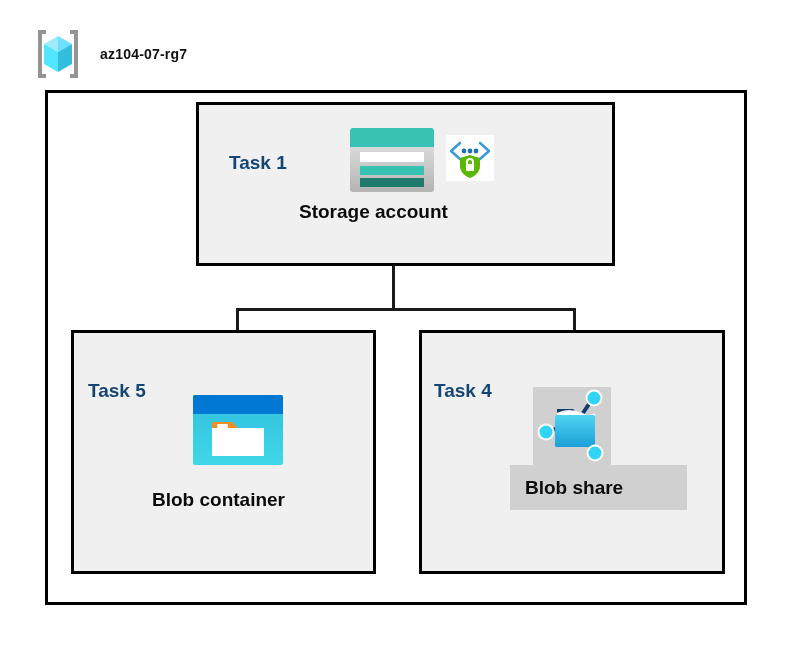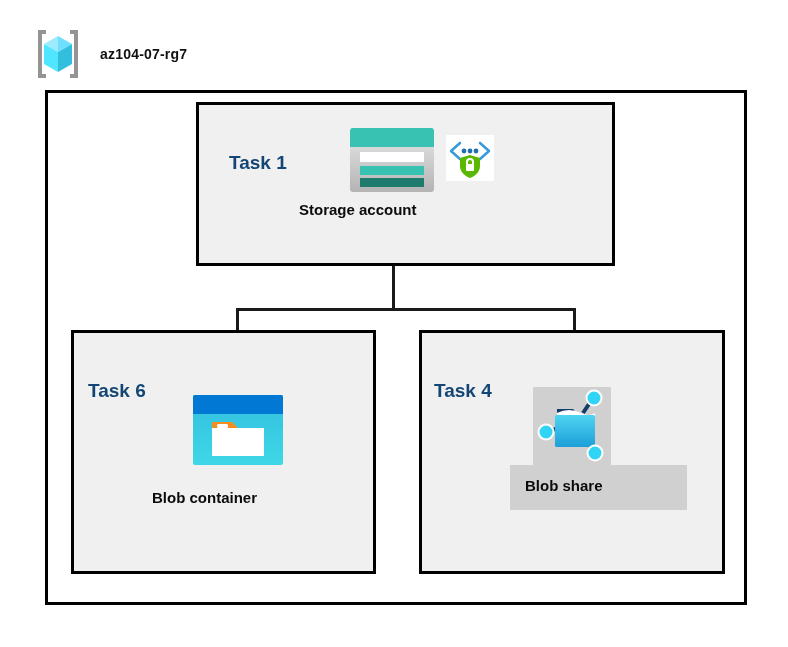--- a/index.html
+++ b/index.html
@@ -36,21 +36,21 @@
   .task-label{
     position:absolute;font-size:19px;font-weight:bold;color:#134674;
     white-space:nowrap;line-height:1;margin-top:40px;
   }
   #task1-label{left:229px;top:113px;}
   #task2-label{left:88px;top:341px;}
   #task3-label{left:434px;top:341px;}
 
   
   .node-caption{
-    position:absolute;font-size:15px;font-weight:bold;color:#0b0b0b;
+    position:absolute;font-size:19px;font-weight:bold;color:#0b0b0b;
     white-space:nowrap;line-height:1;
   }
   #storage-caption{left:299px;top:202px;}
   #blob-caption{left:152px;top:490px;}
   #fileshare-caption{left:525px;top:478px;z-index:3;}
 
   
   #fileshare-highlight{
     position:absolute;left:510px;top:465px;width:177px;height:45px;
     background:#d0d0d0;z-index:1;
@@ -143,21 +143,21 @@
       <path d="M24 20 L34 23 V31 C34 37 29 41 24 43 C19 41 14 37 14 31 V23 Z" fill="#5bb700"></path>
 
       <path d="M21 29 V27 A3 3 0 0 1 27 27 V29" stroke="#ffffff" stroke-width="2" fill="none"></path>
       <rect x="20" y="29" width="8" height="7" rx="1" fill="#ffffff"></rect>
     </svg>
   </div>
 
   <div class="node-caption" id="storage-caption">Storage account</div>
 
   <div class="task-box" id="task2-box"></div>
-  <div class="task-label" id="task2-label">Task 6</div>
+  <div class="task-label" id="task2-label">Task 5</div>
 
   <div class="icon-abs" id="blob-icon">
     <svg width="92" height="72" viewBox="0 0 92 72" aria-hidden="true">
       <defs>
         <linearGradient id="blobBody" x1="0" y1="0" x2="0" y2="1">
           <stop offset="0%" stop-color="#32bedd"></stop>
           <stop offset="100%" stop-color="#3fd8e8"></stop>
         </linearGradient>
       </defs>
       <rect x="1" y="1" width="90" height="70" rx="2" fill="url(#blobBody)"></rect>

